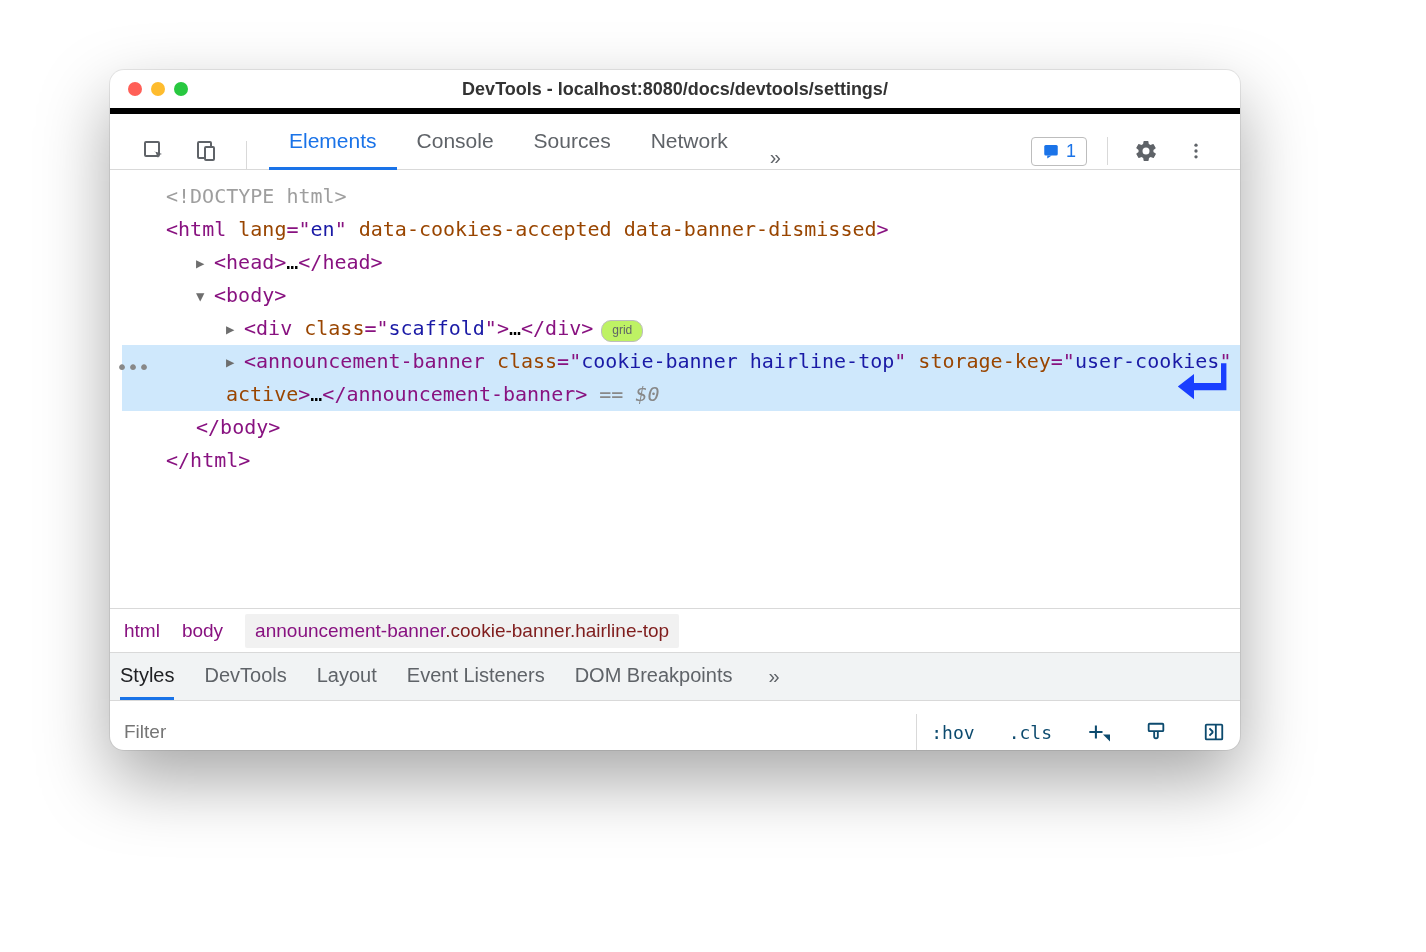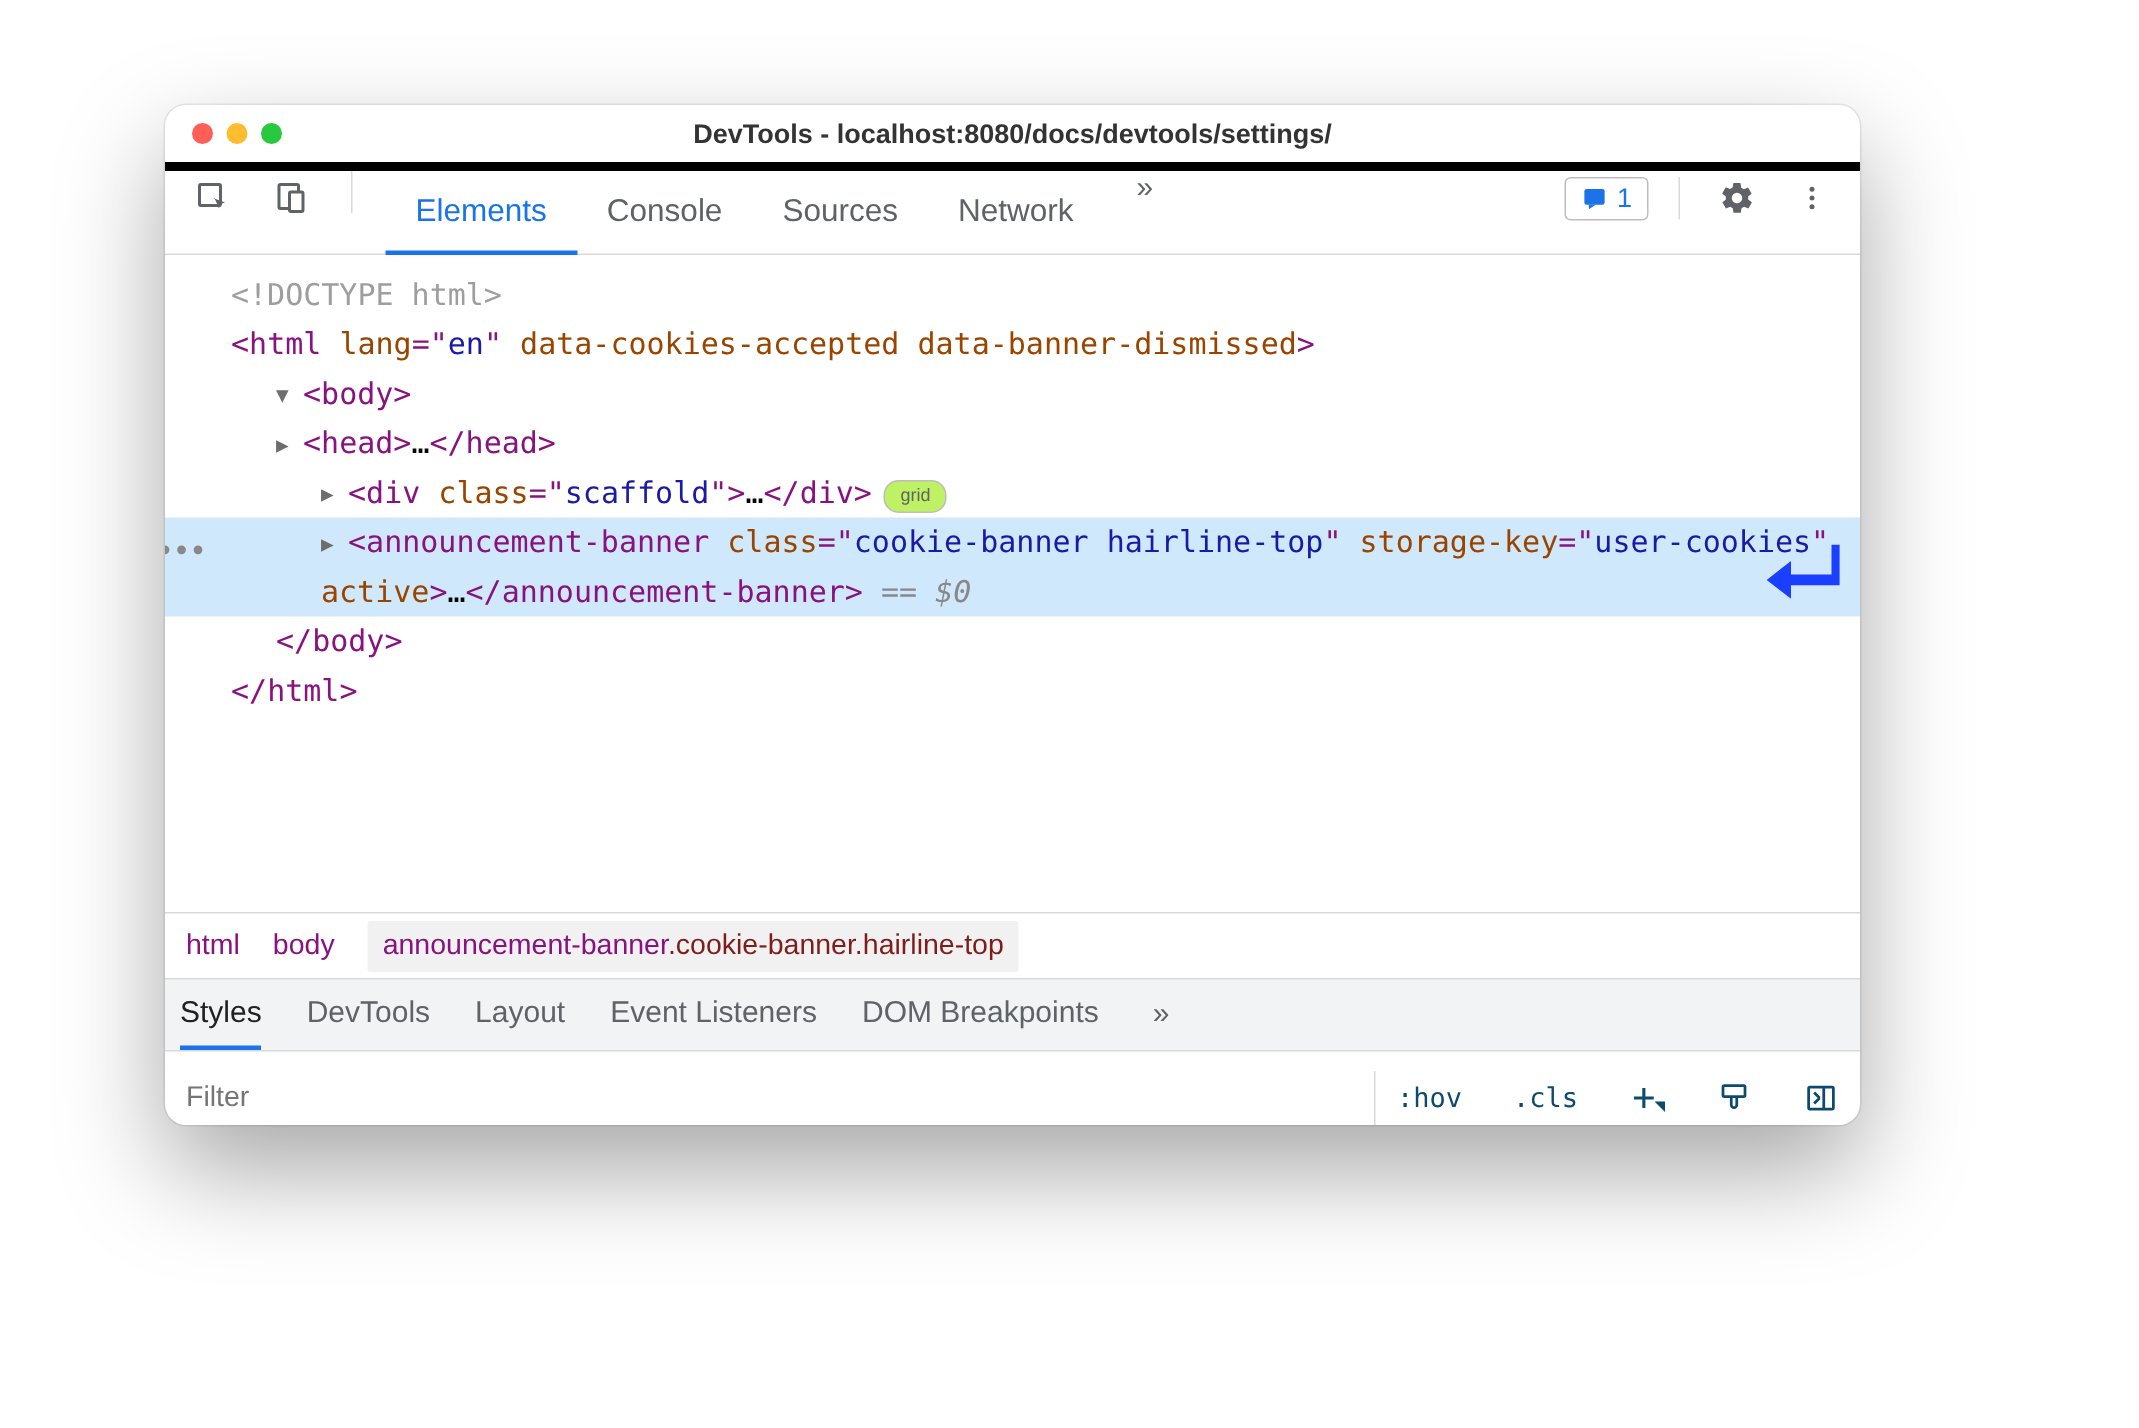--- a/index.html
+++ b/index.html
@@ -42,22 +42,22 @@
   left: 0; right: 0;
   text-align: center;
   font-size: 18px;
   font-weight: 600;
   color: #333;
   pointer-events: none;
 }
 .toolbar {
   height: 56px;
   display: flex;
-  align-items: flex-start;
-  padding: 0 14px;
+  align-items: flex-end;
+  padding: 0 26px;
   border-bottom: 1px solid #d9d9d9;
   flex-shrink: 0;
   gap: 16px;
 }
 .tool-icon {
   width: 36px; height: 36px;
   display: flex; align-items: center; justify-content: center;
   color: #5f6368;
   border-radius: 4px;
 }
@@ -80,21 +80,21 @@
   border: 1px solid #bdbdbd; border-radius: 4px;
   padding: 3px 10px;
   color: #1a73e8; font-size: 18px;
 }
 .chev-more { color: #5f6368; font-size: 20px; padding: 0 6px; }
 .dom-panel {
   flex: 1;
   font-family: Menlo, Consolas, monospace;
   font-size: 20px;
   line-height: 1.65;
-  padding: 10px 0 10px 20px;
+  padding: 10px 0 10px 32px;
   overflow: hidden;
   position: relative;
 }
 .dom-line { white-space: pre-wrap; word-break: break-all; }
 .i1 { padding-left: 24px; }
 .i2 { padding-left: 54px; }
 .i3 { padding-left: 84px; }
 .tri { display: inline-block; width: 18px; color: #6e6e6e; font-size: 14px; vertical-align: 1px; }
 .c-doctype { color: #9e9e9e; }
 .c-tag { color: #881280; }
@@ -249,23 +249,23 @@
           </svg>
       </div>
     </div>
   </div>
 
   <div class="dom-panel">
     <div class="dom-line i1 c-doctype">&lt;!DOCTYPE html&gt;</div>
 
     <div class="dom-line i1"><span class="c-tag">&lt;<span>html</span></span> <span class="c-attr">lang</span><span class="c-tag">=</span><span class="c-tag">"</span><span class="c-val">en</span><span class="c-tag">"</span> <span class="c-attr">data-cookies-accepted</span> <span class="c-attr">data-banner-dismissed</span><span class="c-tag">&gt;</span></div>
 
+    <div class="dom-line i2"><span class="tri">▶</span><span class="c-tag">&lt;<span>head</span>&gt;</span><span>…</span><span class="c-tag">&lt;/<span>head</span>&gt;</span></div>
+
     <div class="dom-line i2"><span class="tri">▼</span><span class="c-tag">&lt;<span>body</span>&gt;</span></div>
-
-    <div class="dom-line i2"><span class="tri">▶</span><span class="c-tag">&lt;<span>head</span>&gt;</span><span>…</span><span class="c-tag">&lt;/<span>head</span>&gt;</span></div>
 
     <div class="dom-line i3"><span class="tri">▶</span><span class="c-tag">&lt;<span>div</span></span> <span class="c-attr">class</span><span class="c-tag">="</span><span class="c-val">scaffold</span><span class="c-tag">"&gt;</span><span>…</span><span class="c-tag">&lt;/<span>div</span>&gt;</span><span class="grid-badge">grid</span></div>
 
     <div class="selected-row">
       <span class="row-ellipsis">•••</span>
       <div class="dom-line i3"><span class="tri">▶</span><span class="c-tag">&lt;<span>announcement-banner</span></span> <span class="c-attr">class</span><span class="c-tag">="</span><span class="c-val">cookie-banner hairline-top</span><span class="c-tag">"</span> <span class="c-attr">storage-key</span><span class="c-tag">="</span><span class="c-val">user-cookies</span><span class="c-tag">"</span> <span class="c-attr">active</span><span class="c-tag">&gt;</span><span>…</span><span class="c-tag">&lt;/<span>announcement-banner</span>&gt;</span> <span class="c-marker">== $0</span></div>
     </div>
 
     <div class="dom-line i2"><span class="c-tag">&lt;/<span>body</span>&gt;</span></div>
     <div class="dom-line i1"><span class="c-tag">&lt;/<span>html</span>&gt;</span></div>

